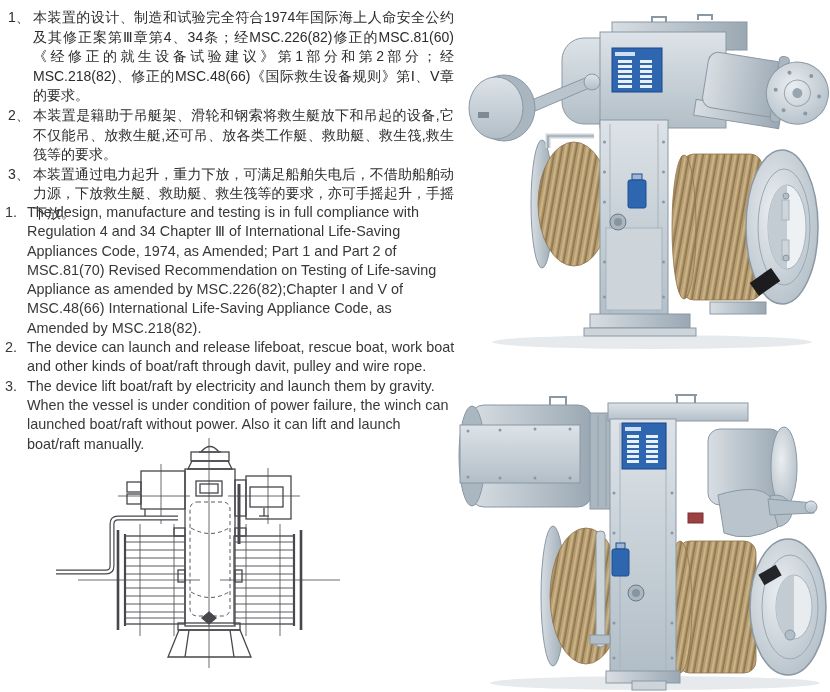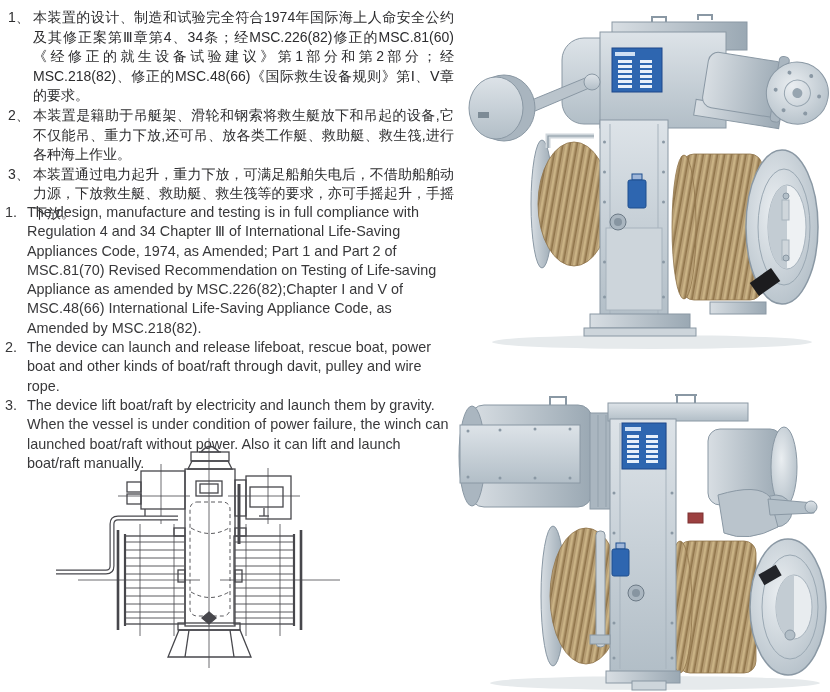--- a/index.html
+++ b/index.html
@@ -36,36 +36,36 @@
 
 <div class="page">
 
   <div class="cn-list">
     <div class="li">
       <span class="marker">1、</span>
       <span class="txt">本装置的设计、制造和试验完全符合1974年国际海上人命安全公约及其修正案第Ⅲ章第4、34条；经MSC.226(82)修正的MSC.81(60)《经修正的就生设备试验建议》第1部分和第2部分；经MSC.218(82)、修正的MSC.48(66)《国际救生设备规则》第Ⅰ、Ⅴ章的要求。</span>
     </div>
     <div class="li">
       <span class="marker">2、</span>
-      <span class="txt">本装置是籍助于吊艇架、滑轮和钢索将救生艇放下和吊起的设备,它不仅能吊、重力下放,还可吊、放各类工作艇、救助艇、救生筏,进行各种海上作业。</span>
+      <span class="txt">本装置是籍助于吊艇架、滑轮和钢索将救生艇放下和吊起的设备,它不仅能吊、放救生艇,还可吊、放各类工作艇、救助艇、救生筏,救生筏等的要求。</span>
     </div>
     <div class="li">
       <span class="marker">3、</span>
       <span class="txt">本装置通过电力起升，重力下放，可满足船舶失电后，不借助船舶动力源，下放救生艇、救助艇、救生筏等的要求，亦可手摇起升，手摇下放。</span>
     </div>
   </div>
 
   <div class="en-list">
     <div class="li">
       <span class="marker">1.</span>
       <span class="txt">The design, manufacture and testing is in full compliance with Regulation 4 and 34 Chapter Ⅲ of International Life-Saving Appliances Code, 1974, as Amended; Part 1 and Part 2 of MSC.81(70) Revised Recommendation on Testing of Life-saving Appliance as amended by MSC.226(82);Chapter I and V of MSC.48(66) International Life-Saving Appliance Code, as Amended by MSC.218(82).</span>
     </div>
     <div class="li">
       <span class="marker">2.</span>
-      <span class="txt">The device can launch and release lifeboat, rescue boat, power boat and other kinds of boat/raft through davit, pulley and wire rope.</span>
+      <span class="txt">The device can launch and release lifeboat, rescue boat, work boat and other kinds of boat/raft through davit, pulley and wire rope.</span>
     </div>
     <div class="li">
       <span class="marker">3.</span>
       <span class="txt">The device lift boat/raft by electricity and launch them by gravity. When the vessel is under condition of power failure, the winch can launched boat/raft without power. Also it can lift and launch boat/raft manually.</span>
     </div>
   </div>
 
   <div class="fig" id="fig-drawing">
     <svg viewBox="0 0 332 264">
       <g stroke="var(--drawing_line)" fill="none" stroke-width="1.3">

